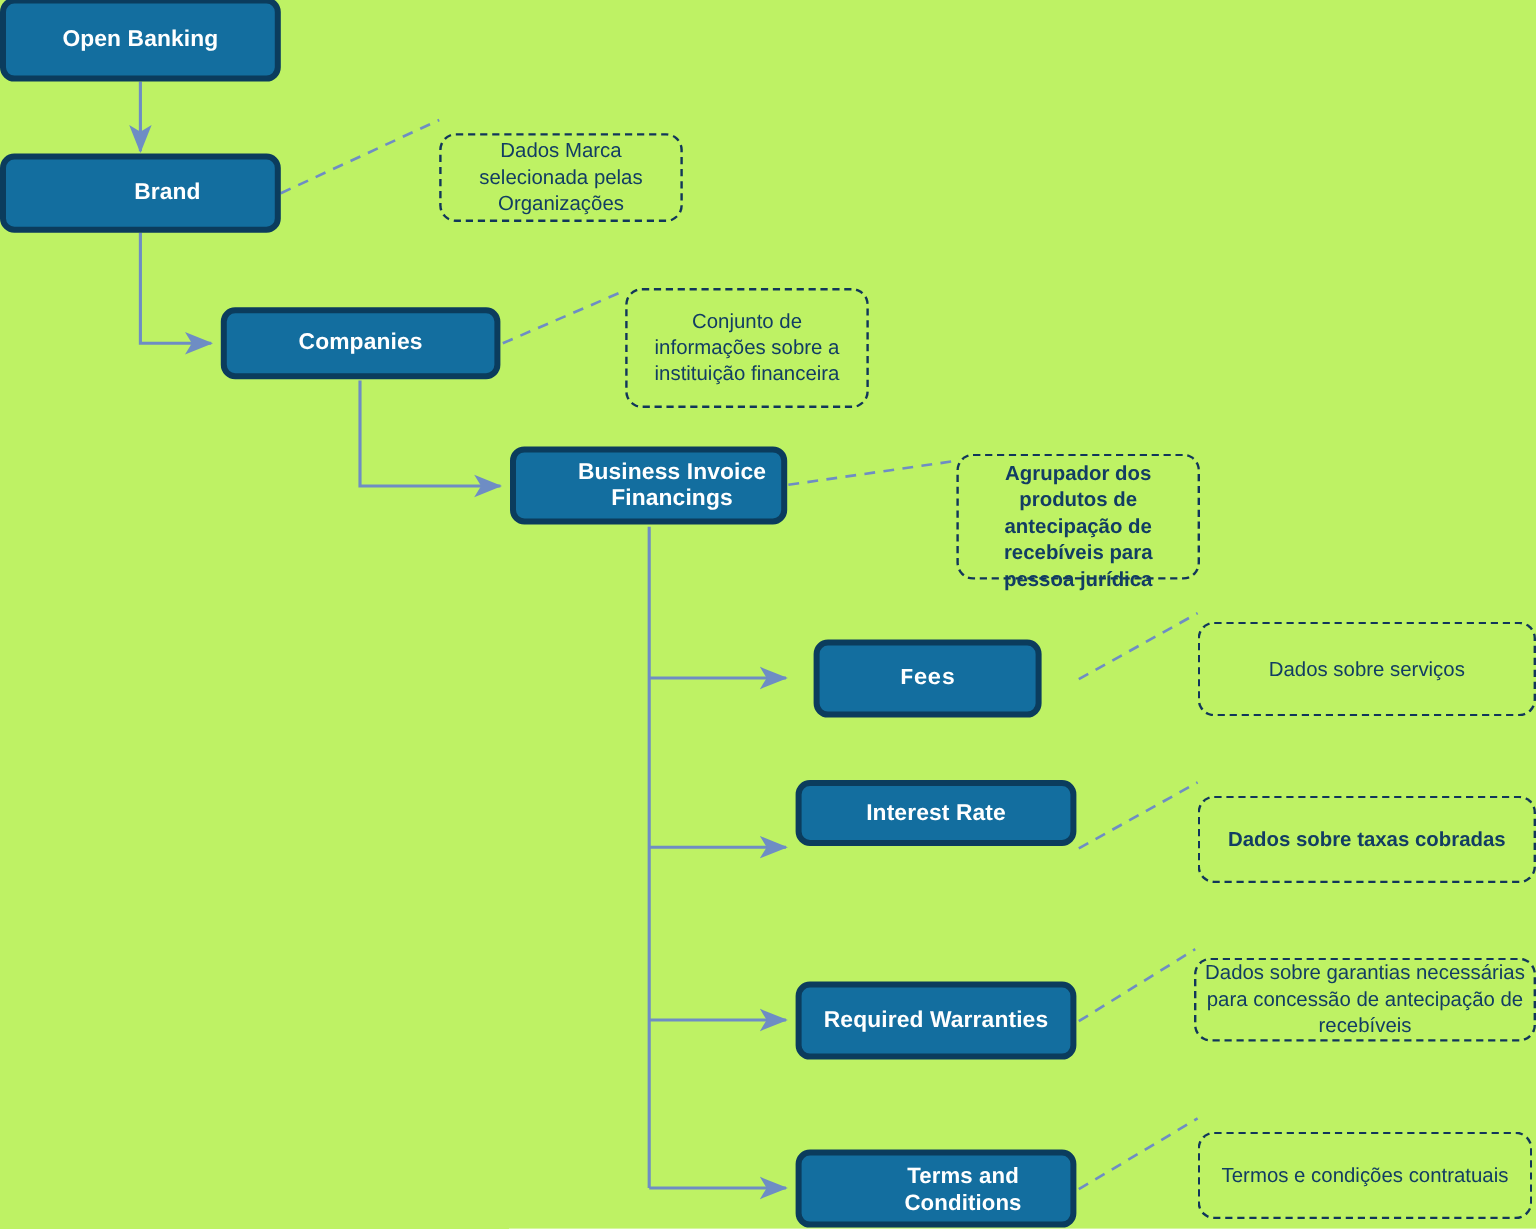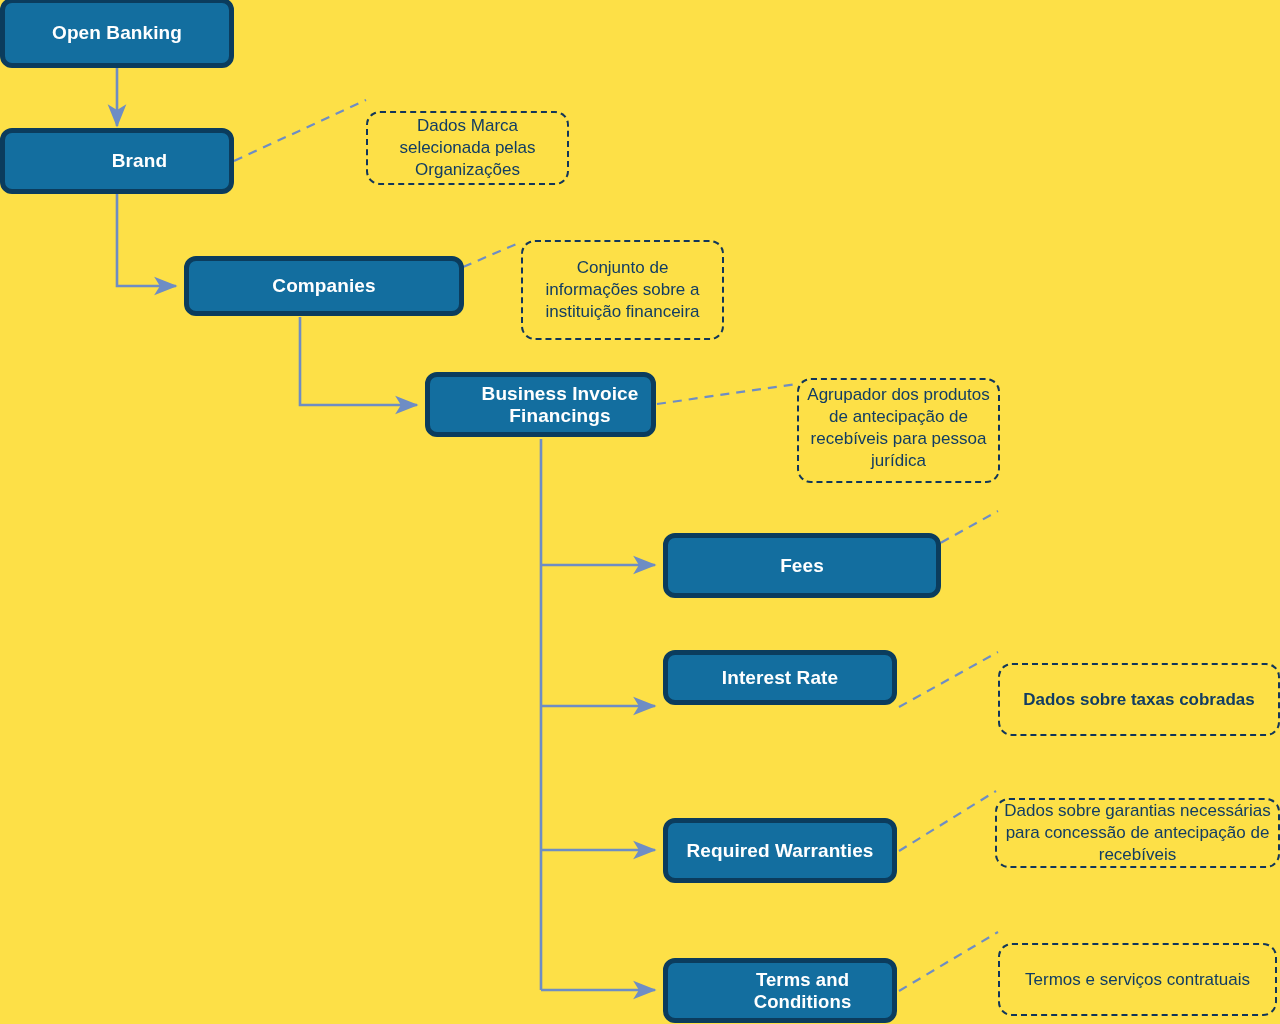--- a/index.html
+++ b/index.html
@@ -9,21 +9,21 @@
     background: #ffffff;
   }
   body {
     font-family: "Liberation Sans", sans-serif;
   }
   #canvas {
     position: relative;
     width: 1280px;
     height: 1024px;
     overflow: hidden;
-    background: #fde047;
+    background: #bef264;
   }
   #edge-layer {
     position: absolute;
     left: 0;
     top: 0;
     width: 1280px;
     height: 1024px;
     pointer-events: none;
   }
 
@@ -126,29 +126,29 @@
   </svg>
 
   <div class="node" style="left:0px; top:-2px; width:234px; height:70px;">
     <span>Open Banking</span>
   </div>
 
   <div class="node" style="left:0px; top:128px; width:234px; height:66px;padding-left:45px;">
     <span>Brand</span>
   </div>
 
-  <div class="node" style="left:184px; top:256px; width:280px; height:60px;">
+  <div class="node" style="left:184px; top:256px; width:233px; height:60px;">
     <span>Companies</span>
   </div>
 
   <div class="node" style="left:425px; top:372px; width:231px; height:65px;padding-left:39px;">
     <span>Business Invoice Financings</span>
   </div>
 
-  <div class="node" style="left:663px; top:533px; width:278px; height:65px;">
+  <div class="node" style="left:678px; top:533px; width:190px; height:65px;font-family:Liberation Mono, monospace;">
     <span>Fees</span>
   </div>
 
   <div class="node" style="left:663px; top:650px; width:234px; height:55px;">
     <span>Interest Rate</span>
   </div>
 
   <div class="node" style="left:663px; top:818px; width:234px; height:65px;text-align:center;">
     <span>Required Warranties</span>
   </div>
@@ -158,30 +158,33 @@
   </div>
 
   <div class="note" style="left:366px; top:63px; width:203px; height:74px;">
     <span>Dados Marca selecionada pelas Organizações</span>
   </div>
 
   <div class="note" style="left:521px; top:192px; width:203px; height:100px;">
     <span>Conjunto de informações sobre a instituição financeira</span>
   </div>
 
-  <div class="note overflow" style="left:797px; top:330px; width:203px; height:105px;">
+  <div class="note overflow" style="left:797px; top:330px; width:203px; height:105px;font-weight:bold;">
     <span>Agrupador dos produtos de antecipação de recebíveis para pessoa jurídica</span>
   </div>
 
+  <div class="note" style="left:998px; top:470px; width:282px; height:79px;">
+    <span>Dados sobre serviços</span>
+  </div>
 
   <div class="note" style="left:998px; top:615px; width:282px; height:73px;font-weight:bold;">
     <span>Dados sobre taxas cobradas</span>
   </div>
 
   <div class="note" style="left:995px; top:750px; width:285px; height:70px;">
     <span>Dados sobre garantias necessárias para concessão de antecipação de recebíveis</span>
   </div>
 
   <div class="note" style="left:998px; top:895px; width:279px; height:73px;">
-    <span>Termos e serviços contratuais</span>
+    <span>Termos e condições contratuais</span>
   </div>
 
 </div>
 
 </body></html>

